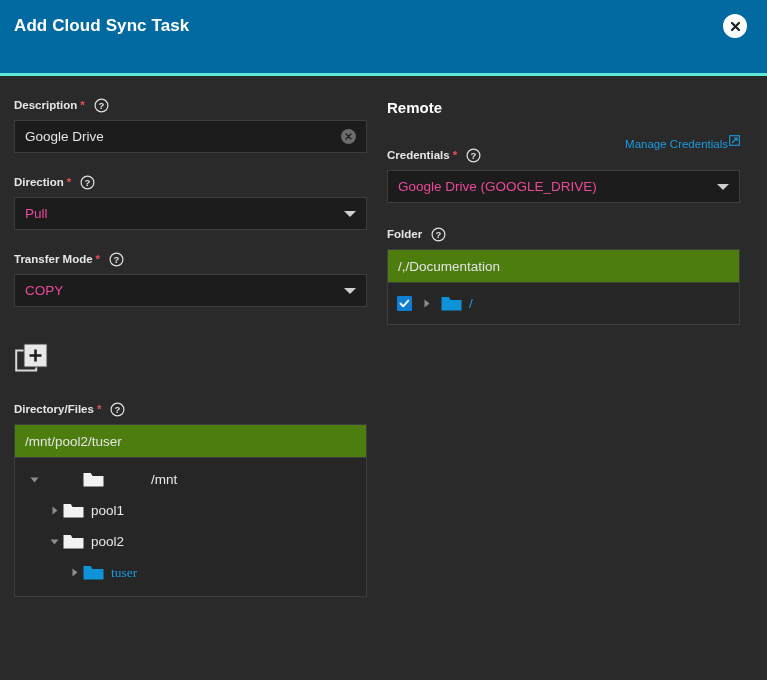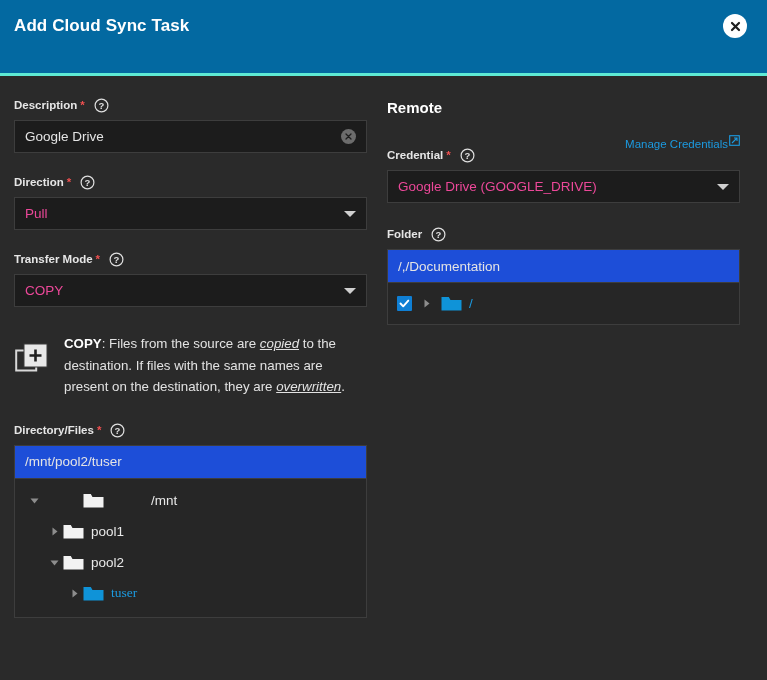--- a/index.html
+++ b/index.html
@@ -186,21 +186,21 @@
   }
   .tree-path {
     box-sizing: border-box;
     height: 33px;
     display: flex;
     align-items: center;
     padding: 0 10px;
     font-size: 13.5px;
     color: #e4e4e4;
     border-bottom: 1px solid #3d3d3d;
-    background: #1d4ed8;
+    background: #4d7c0f;
     cursor: text;
   }
   .tree-body {
     background: #262626;
     padding: 6px 0 8px 0;
   }
   .tree-body.compact { padding: 5px 0 5px 0; }
   .tree-row {
     display: flex;
     align-items: center;
@@ -318,23 +318,20 @@
     </div>
 
     <div class="info">
       <div class="info-icon">
         <svg width="36" height="36" viewBox="0 0 36 36">
           <rect x="2.2" y="9.5" width="20" height="20" fill="none" stroke="#d8d8d8" stroke-width="2"></rect>
           <rect x="10" y="3" width="23" height="23" fill="#e8e8e8" stroke="#3a3a3a" stroke-width="1"></rect>
           <path d="M21.5 8.5 L21.5 20.5 M15.5 14.5 L27.5 14.5" stroke="#1f1f1f" stroke-width="2.6"></path>
         </svg>
       </div>
-      <div class="info-text">
-        <b>COPY</b><span>: Files from the source are </span><i>copied</i><span> to the destination. If files with the same names are present on the destination, they are </span><i>overwritten</i><span>.</span>
-      </div>
     </div>
 
     <div class="field" style="margin-top:25px;">
       <div class="field-label">
         <span>Directory/Files</span>
         <span class="req">*</span>
         <span class="help-icon">
           <svg width="15" height="15" viewBox="0 0 15 15">
             <circle cx="7.5" cy="7.5" r="6.4" fill="none" stroke="#e0e0e0" stroke-width="1.2"></circle>
             <text x="7.5" y="11" text-anchor="middle" font-size="9.5" font-family="Liberation Sans, sans-serif" fill="#e0e0e0">?</text>
@@ -404,21 +401,21 @@
 
   </div>
 
   <div class="col col-right">
 
     <div class="section-title">Remote</div>
 
     <div class="field">
       <div class="label-row">
         <div class="field-label">
-          <span>Credential</span>
+          <span>Credentials</span>
           <span class="req">*</span>
           <span class="help-icon">
             <svg width="15" height="15" viewBox="0 0 15 15">
               <circle cx="7.5" cy="7.5" r="6.4" fill="none" stroke="#e0e0e0" stroke-width="1.2"></circle>
               <text x="7.5" y="11" text-anchor="middle" font-size="9.5" font-family="Liberation Sans, sans-serif" fill="#e0e0e0">?</text>
             </svg>
           </span>
         </div>
         <a class="link">
           <span>Manage Credentials</span>

